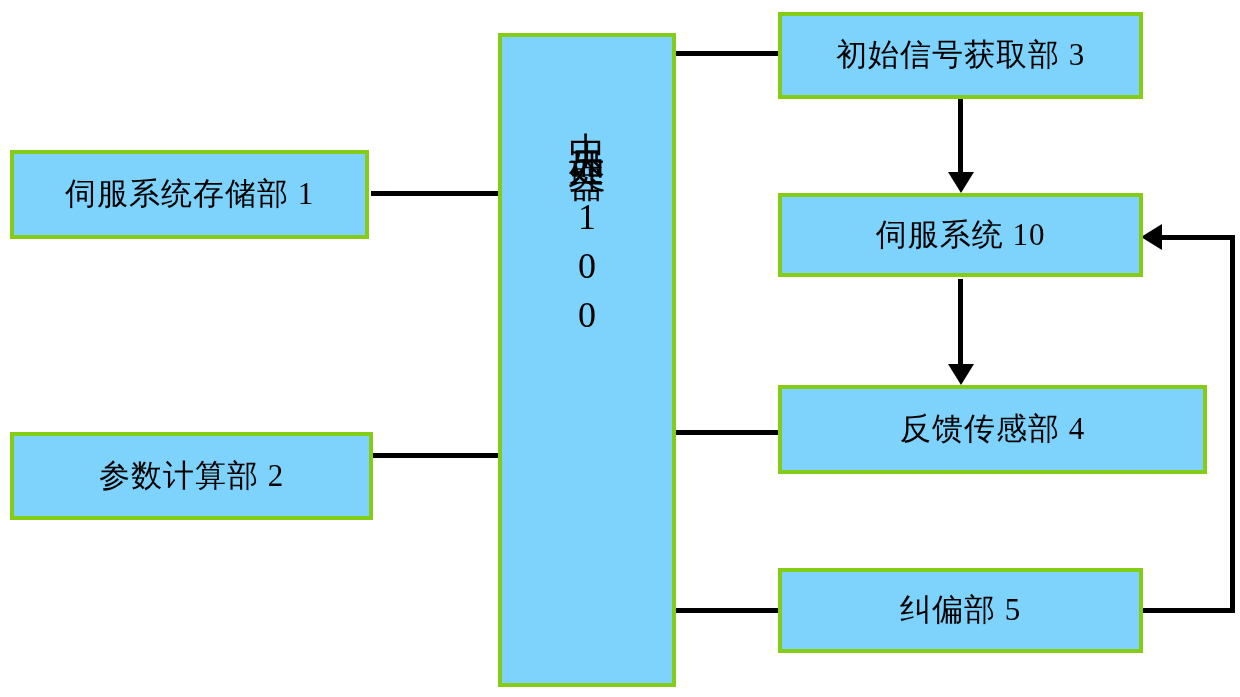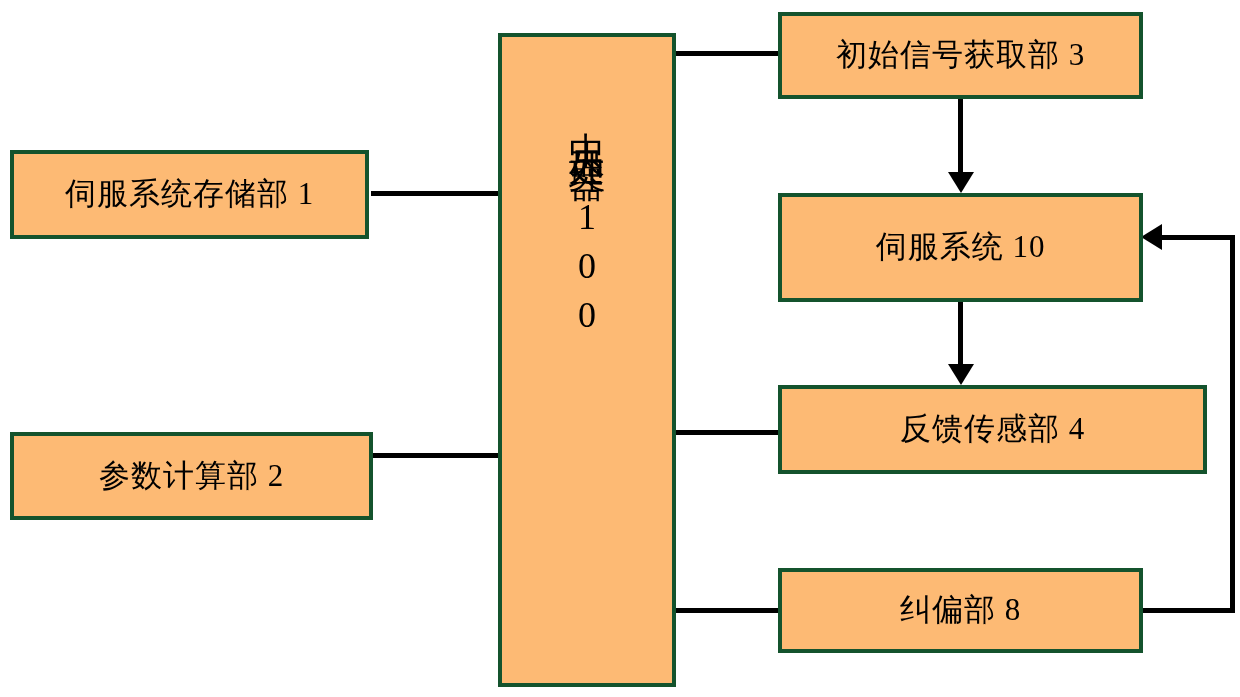--- a/index.html
+++ b/index.html
@@ -16,42 +16,42 @@
     width: 1240px;
     height: 697px;
     background: #ffffff;
     overflow: hidden;
   }
 
   
   .node {
     position: absolute;
     box-sizing: border-box;
-    background: #fdba74;
-    border: 4px solid #14532d;
+    background: #7dd3fc;
+    border: 4px solid #84cc16;
     display: flex;
     align-items: center;
     justify-content: center;
     text-align: center;
     color: #000000;
     z-index: 3;
   }
   .node .label {
     font-size: 31px;
     line-height: 1.18;
     letter-spacing: 1px;
     white-space: nowrap;
   }
 
   
   #node-store     { left: 10px;  top: 150px; width: 359px; height: 89px; }
   #node-param     { left: 10px;  top: 413px; width: 363px; height: 88px; margin-top: 19px; }
   #node-cpu       { left: 498px; top: 33px;  width: 178px; height: 654px; }
   #node-initsig   { left: 778px; top: 12px;  width: 365px; height: 87px; }
-  #node-servo     { left: 778px; top: 193px; width: 365px; height: 109px; }
+  #node-servo     { left: 778px; top: 193px; width: 365px; height: 84px; }
   #node-feedback  { left: 778px; top: 385px; width: 429px; height: 89px; }
   #node-correct   { left: 778px; top: 568px; width: 365px; height: 85px; }
 
   
   #node-cpu {
     align-items: flex-start;
     padding-top: 66px;
   }
   #node-cpu .label {
     writing-mode: vertical-rl;
@@ -156,16 +156,16 @@
 
   <div class="node" id="node-servo">
     <span class="label">伺服系统 10</span>
   </div>
 
   <div class="node" id="node-feedback">
     <span class="label">反馈传感部 4</span>
   </div>
 
   <div class="node" id="node-correct">
-    <span class="label">纠偏部 8</span>
+    <span class="label">纠偏部 5</span>
   </div>
 
 </div>
 
 </body></html>

